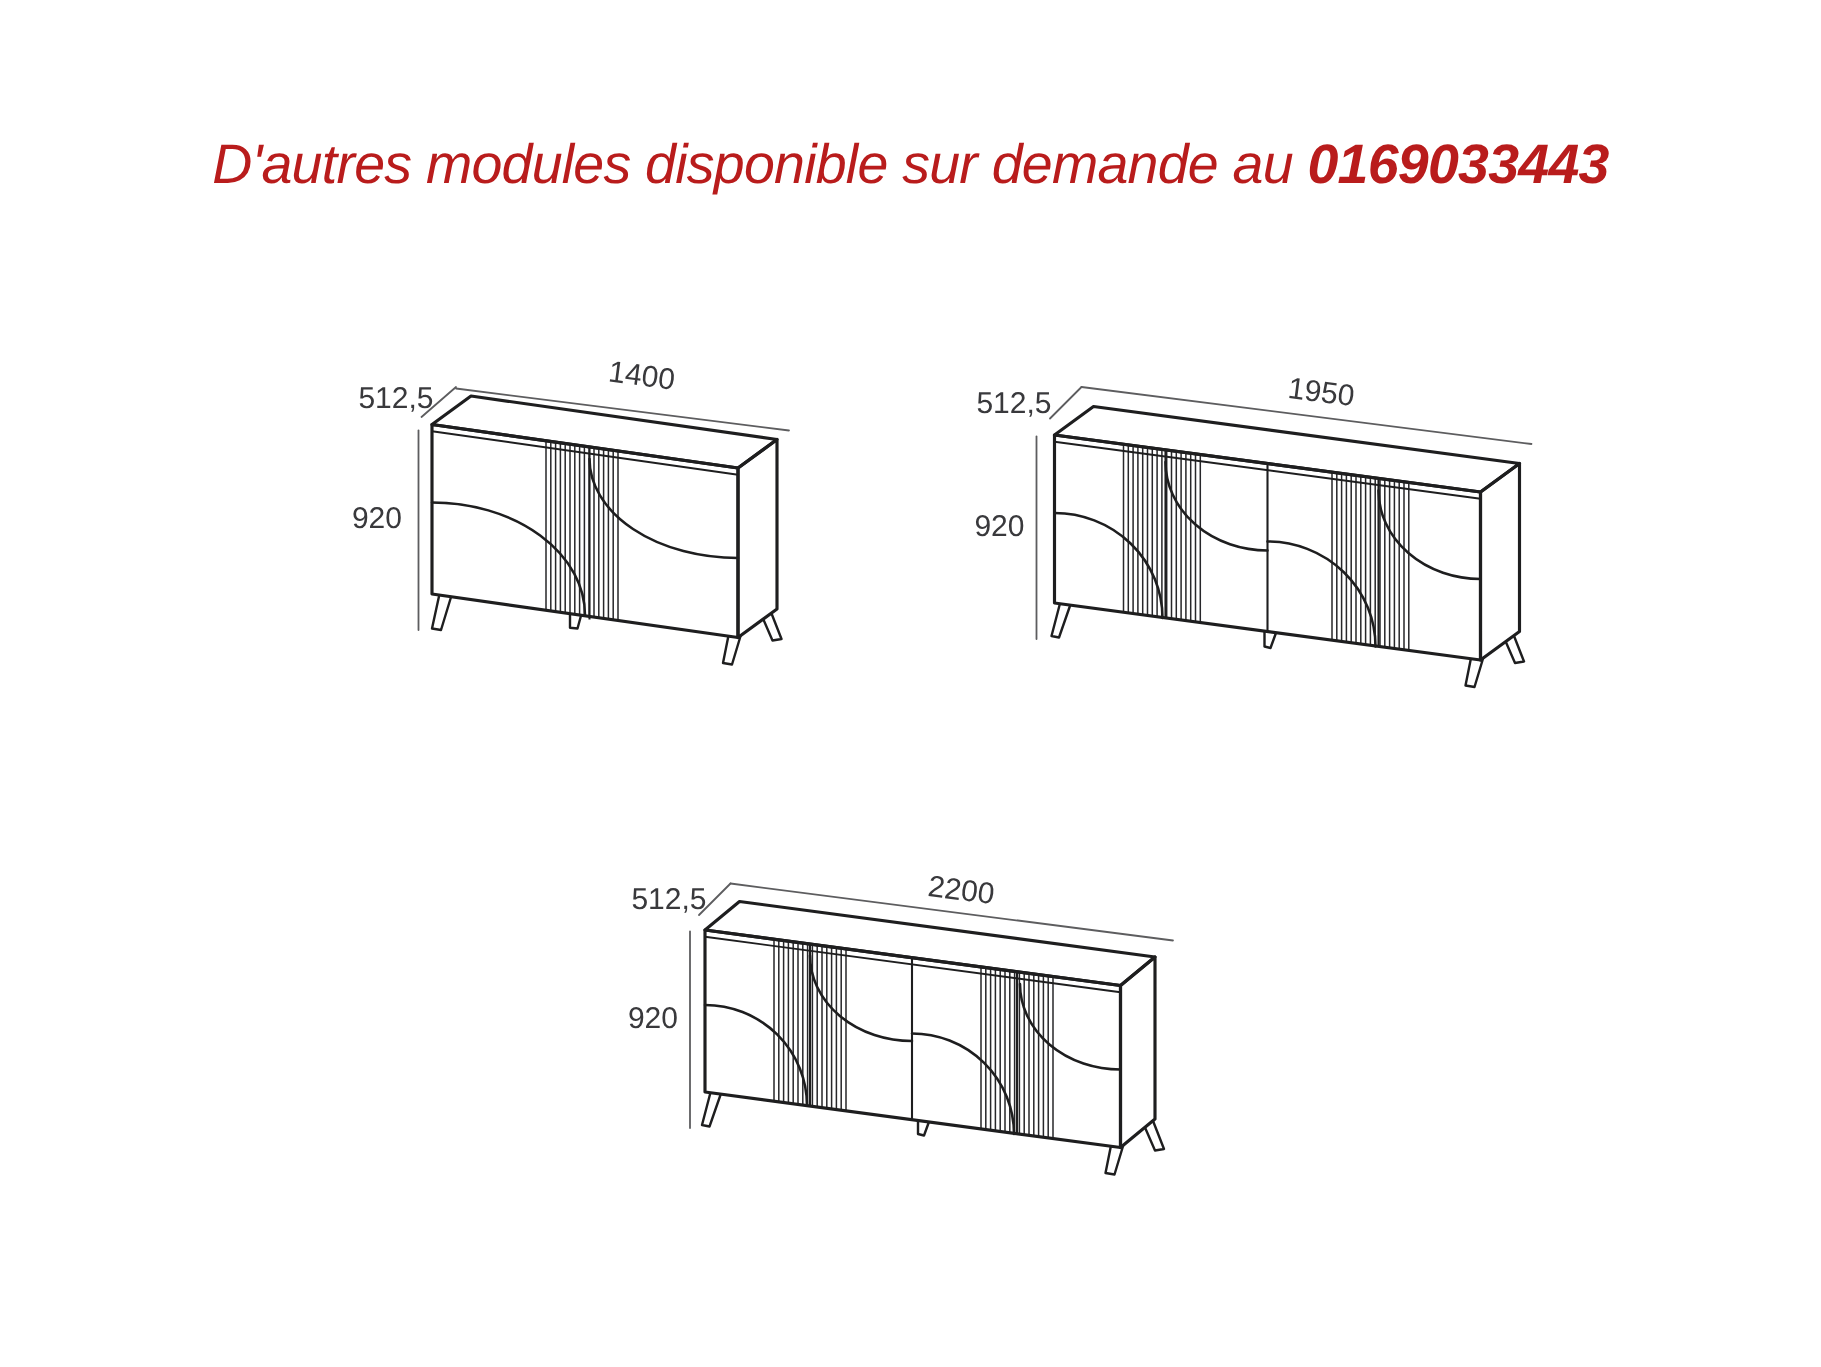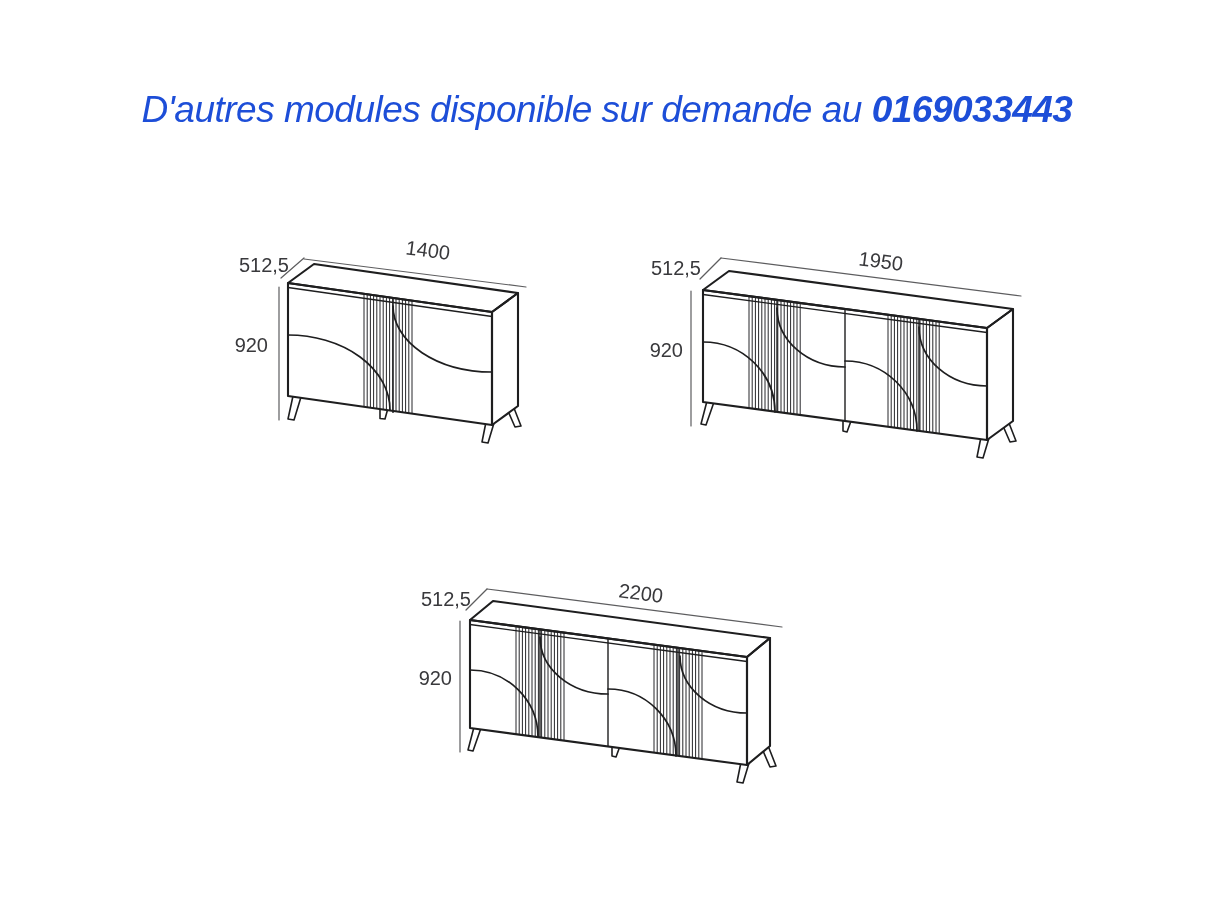--- a/index.html
+++ b/index.html
@@ -1,19 +1,19 @@
 <!DOCTYPE html>
 <html><head>
 <meta charset="utf-8">
 <style>
   html,body{margin:0;padding:0;background:#fff;}
   .page{position:relative;width:1214px;height:911px;background:#ffffff;overflow:hidden;
         font-family:"Liberation Sans", sans-serif;}
   .heading{position:absolute;top:88px;left:0;width:100%;text-align:center;
-           font-style:italic;font-size:37px;line-height:44px;color:#1d4ed8;
+           font-style:italic;font-size:37px;line-height:44px;color:#b91c1c;
            letter-spacing:-0.5px;white-space:pre;}
   .heading b{font-weight:700;}
   .diagram-svg{position:absolute;left:0;top:0;}
   
   .face{fill:#ffffff;stroke:none;}
   .outline{fill:none;stroke:#1e1e1f;stroke-width:2.1;stroke-linejoin:round;stroke-linecap:round;}
   .thin{fill:none;stroke:#1e1e1f;stroke-width:1.3;stroke-linecap:round;}
   .arc{fill:none;stroke:#1e1e1f;stroke-width:1.7;stroke-linecap:round;}
   .divider{stroke:#1e1e1f;stroke-width:1.4;}
   .slats{fill:none;stroke:#27272a;stroke-width:1;}

